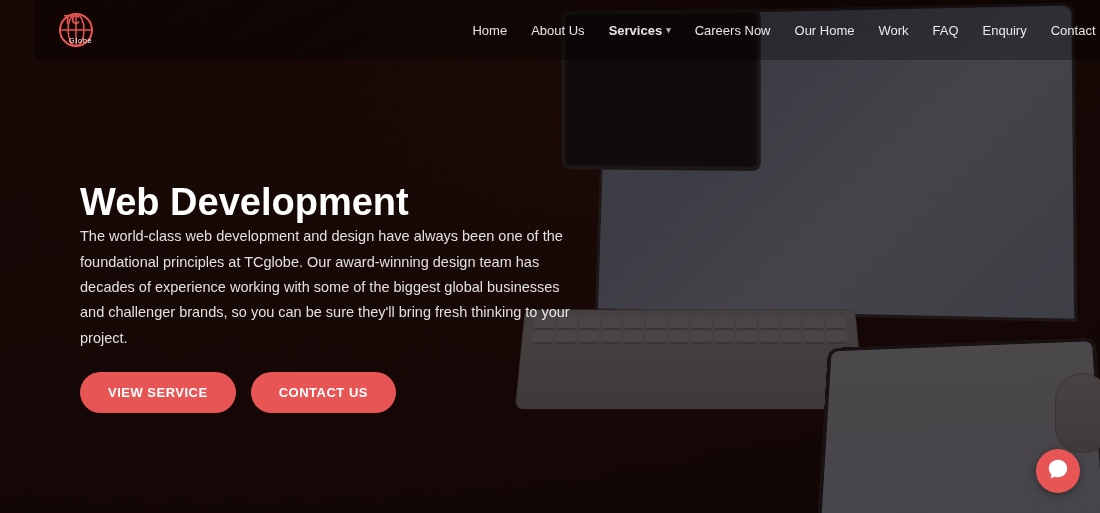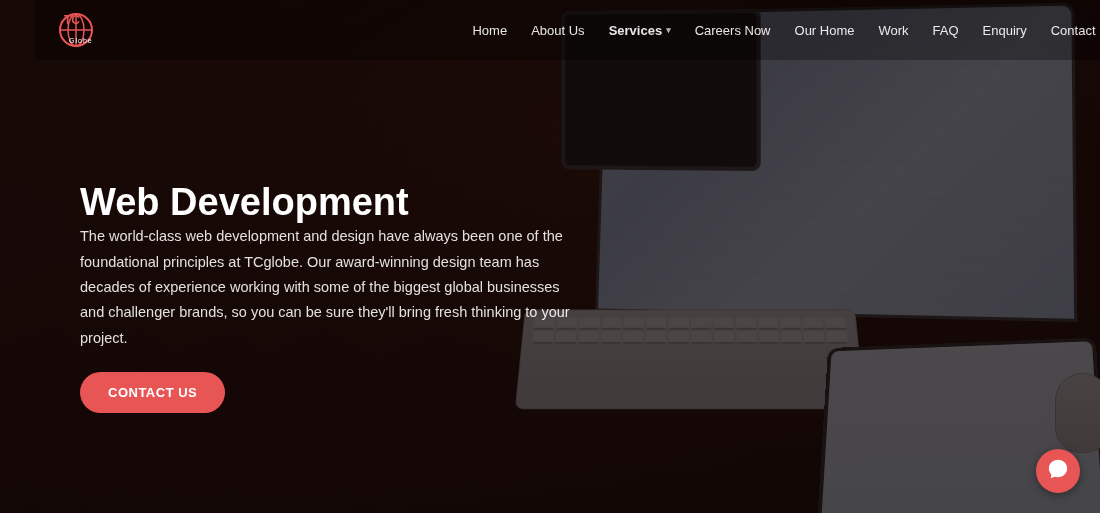--- a/index.html
+++ b/index.html
@@ -407,20 +407,21 @@
       <a class="nav-link">FAQ</a>
       <a class="nav-link">Enquiry</a>
       <a class="nav-link nav-link-contact">Contact Us</a>
     </div>
   </nav>
 
   <div class="hero-content">
     <h1 class="hero-title">Web Development</h1>
     <p class="hero-description">The world-class web development and design have always been one of the foundational principles at TCglobe. Our award-winning design team has decades of experience working with some of the biggest global businesses and challenger brands, so you can be sure they'll bring fresh thinking to your project.</p>
     <div class="hero-buttons">
+      <button class="btn btn-primary">VIEW SERVICE</button>
       <button class="btn btn-secondary">CONTACT US</button>
     </div>
   </div>
 
   <div class="chat-bubble">
     <span class="chat-icon-svg">
       <svg width="22" height="22" viewBox="0 0 24 24" fill="white">
         <path d="M12 2C6.477 2 2 6.268 2 11.5c0 2.5 1.07 4.76 2.8 6.4L4 22l4.3-1.45A10.7 10.7 0 0012 21c5.523 0 10-4.268 10-9.5S17.523 2 12 2z"></path>
       </svg>
     </span>

